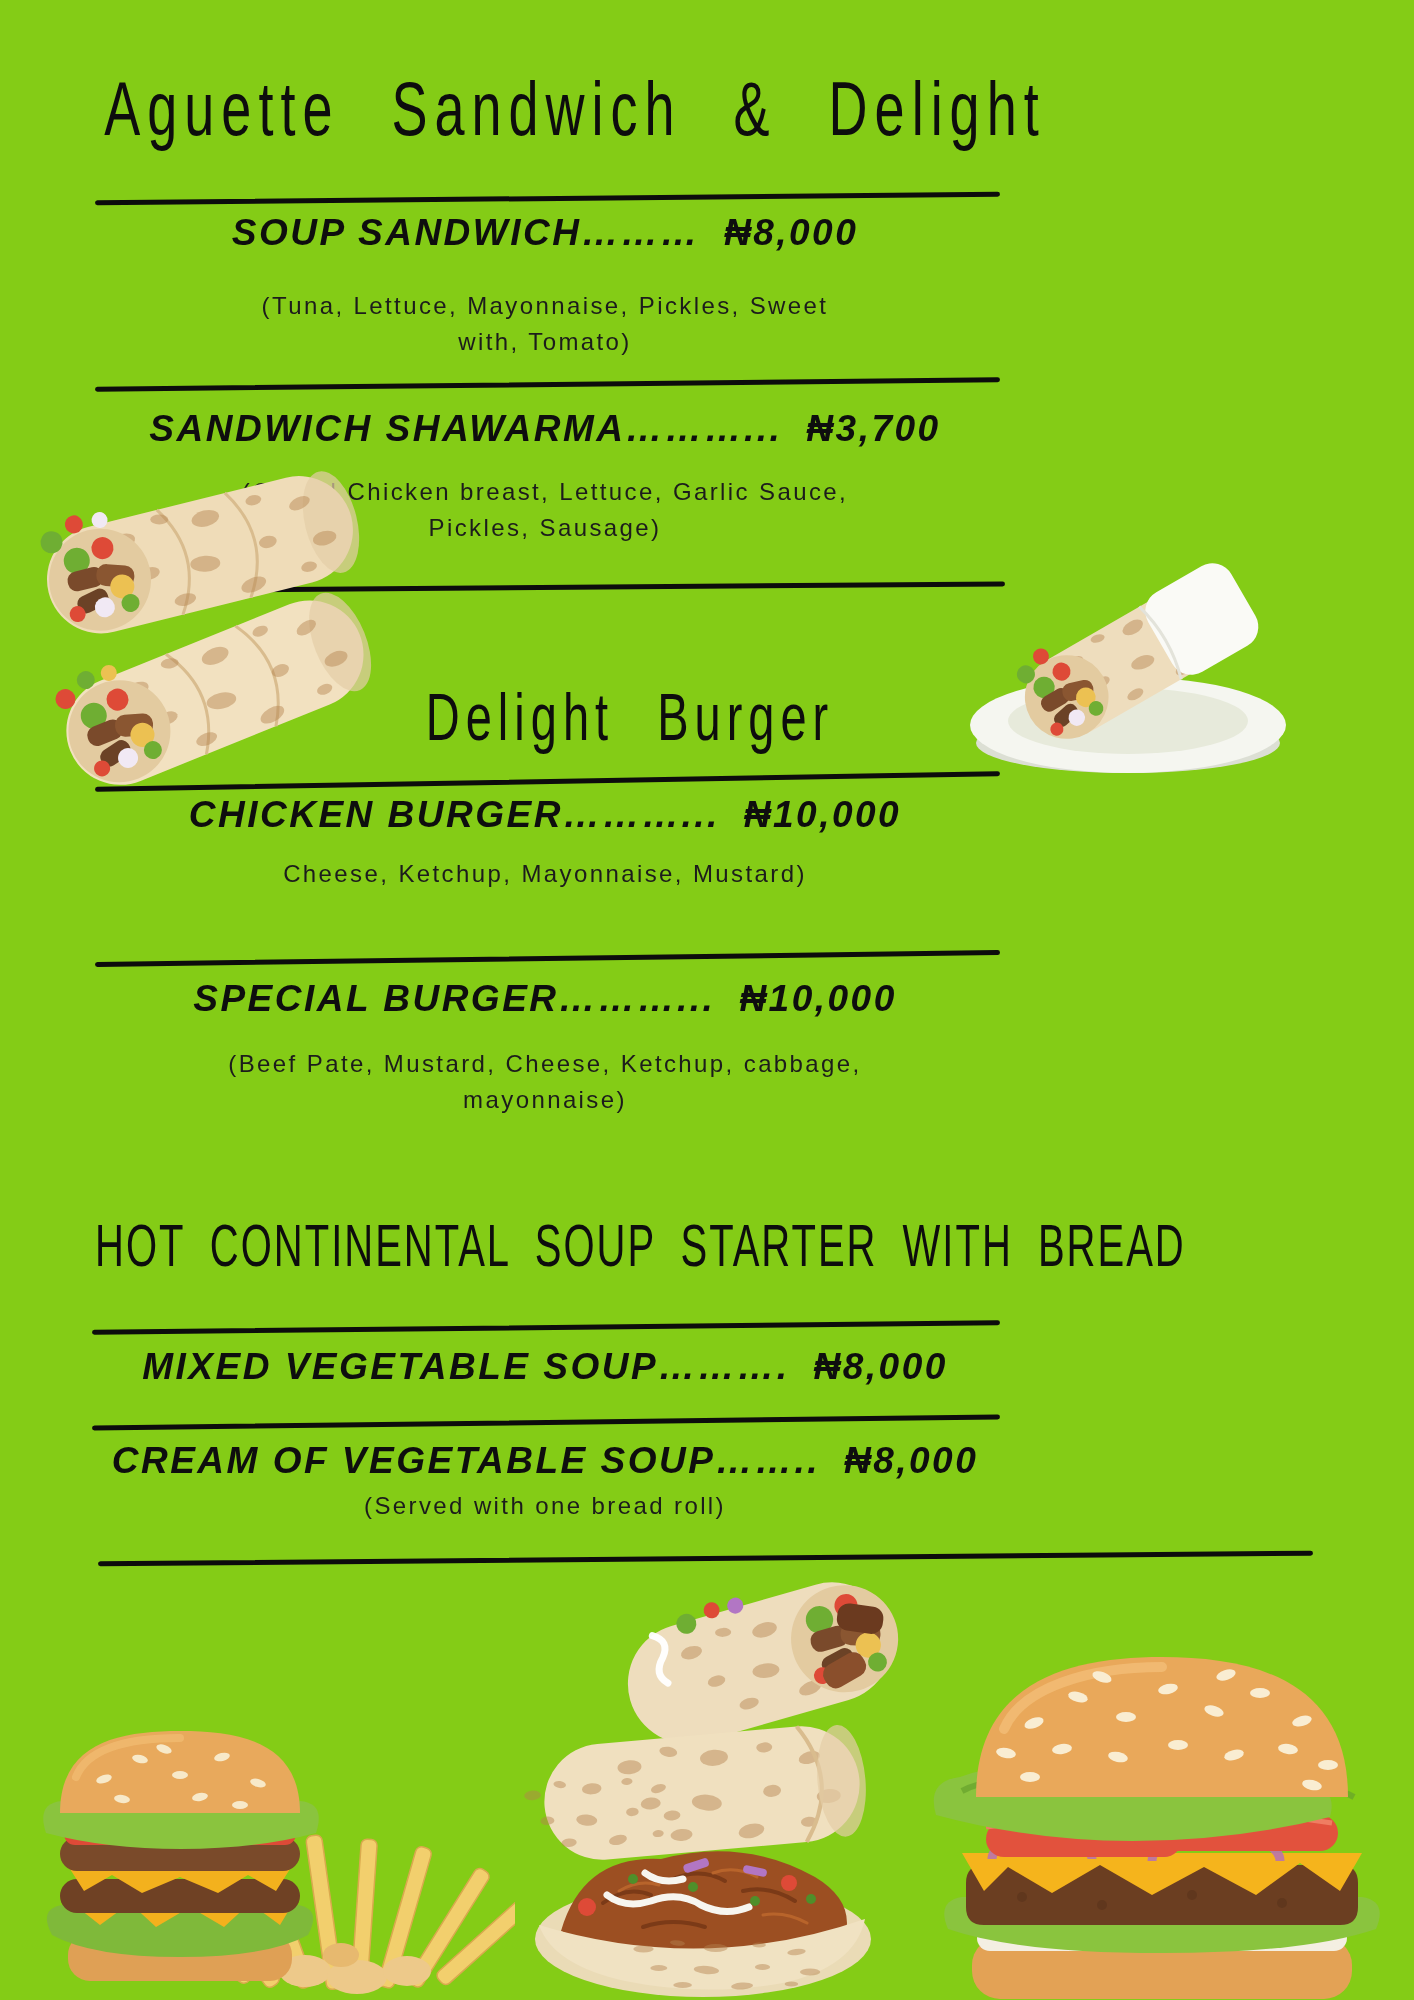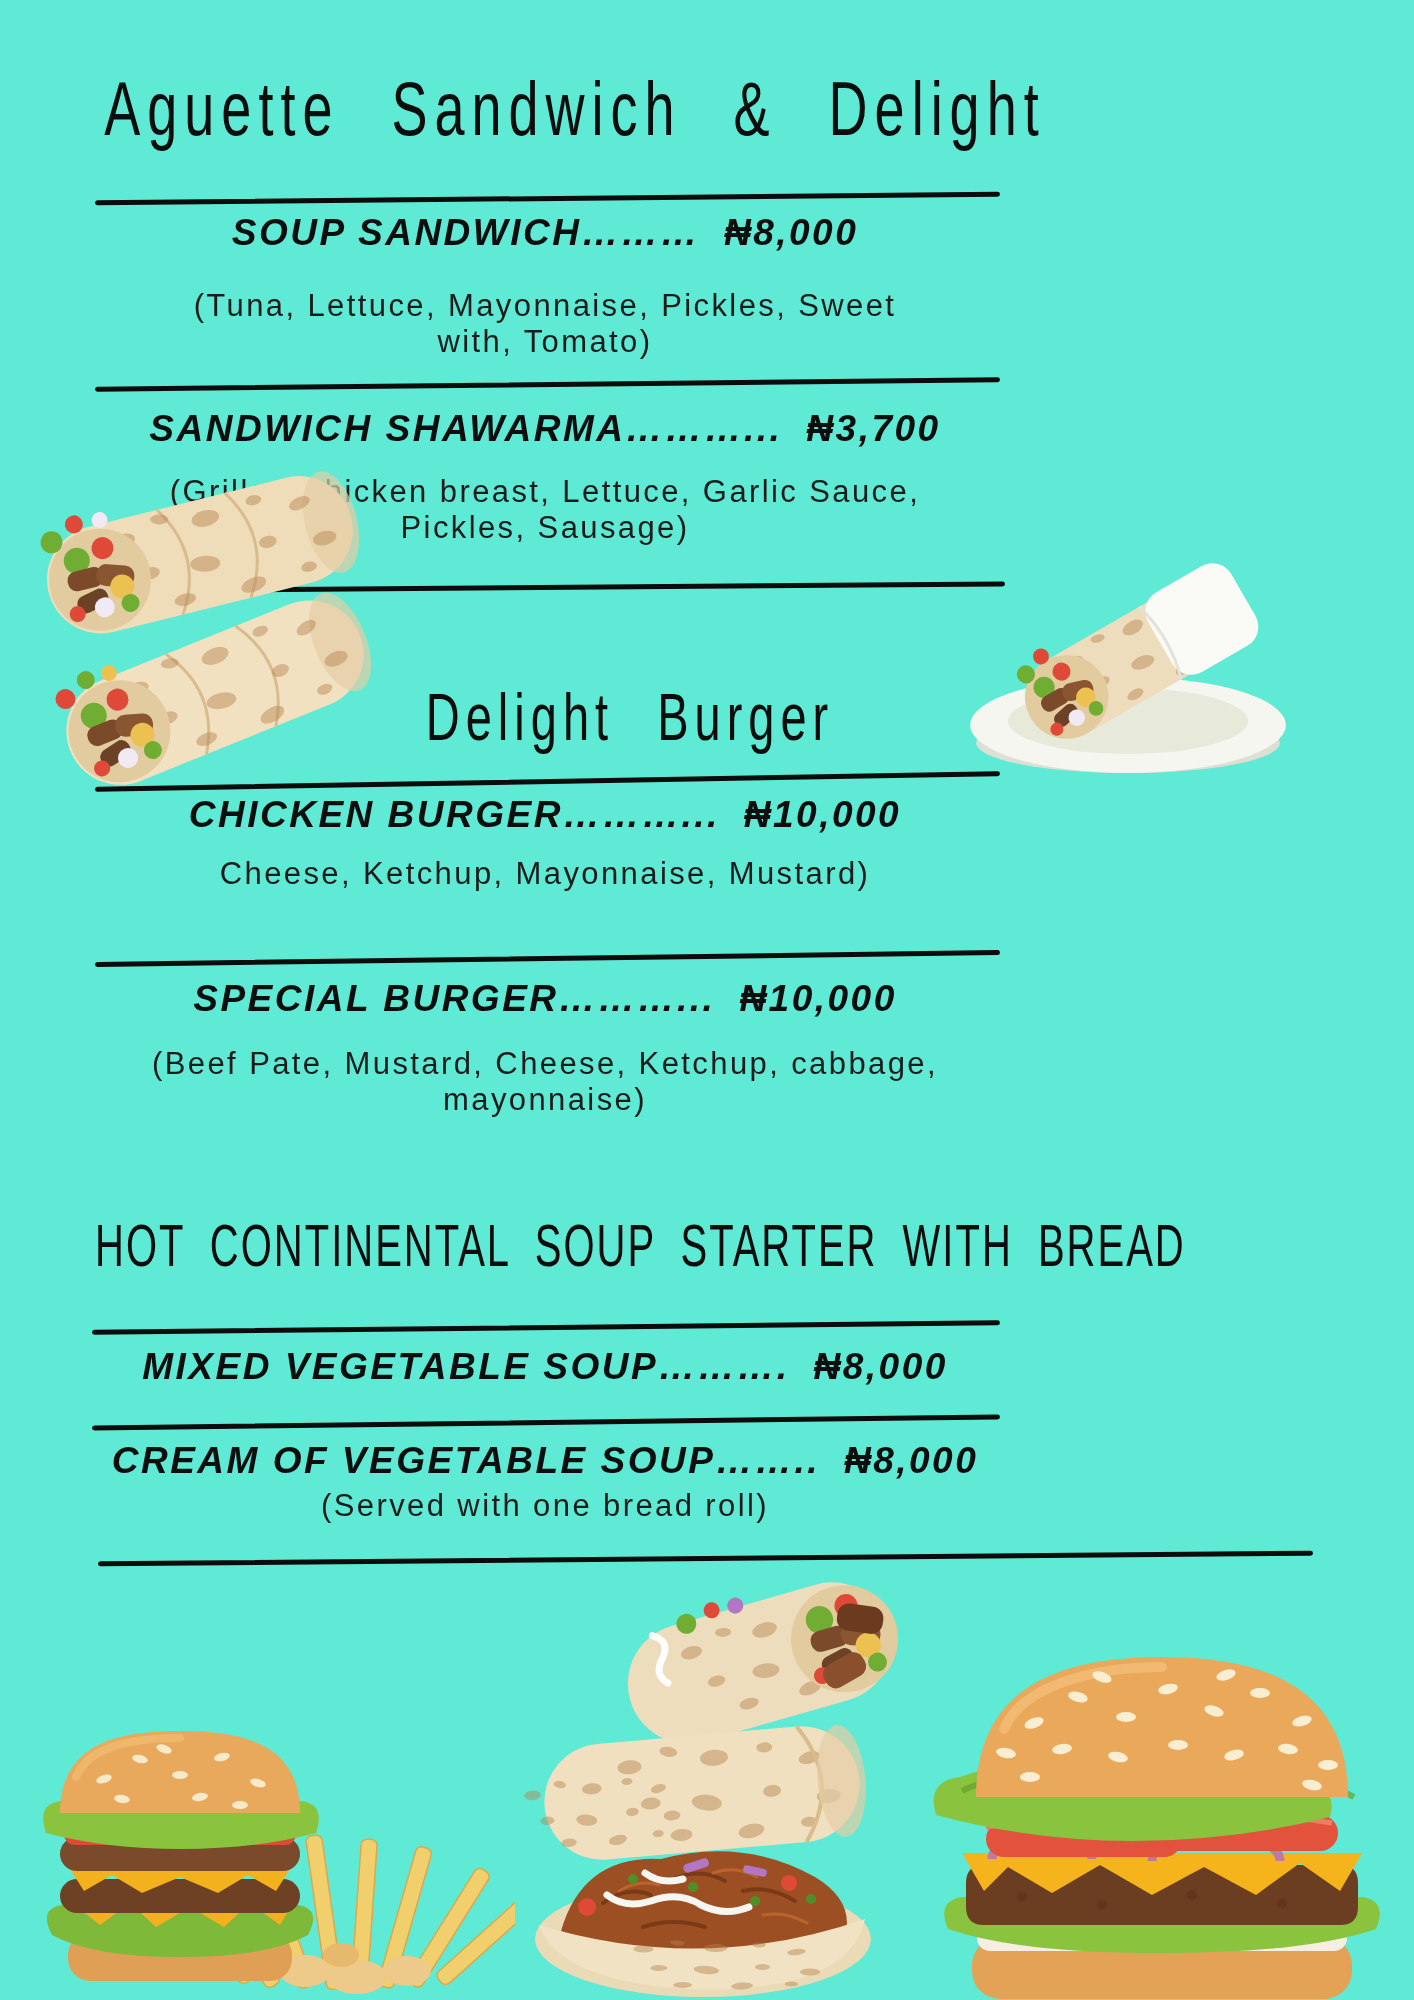--- a/index.html
+++ b/index.html
@@ -1,30 +1,30 @@
 <!DOCTYPE html>
 <html><head>
 <meta charset="utf-8">
 <style>
   html,body{margin:0;padding:0;background:#ffffff;}
-  .page{position:relative;width:1414px;height:2000px;background:#5eead4;overflow:hidden;
+  .page{position:relative;width:1414px;height:2000px;background:#84cc16;overflow:hidden;
         font-family:"Liberation Sans","DejaVu Sans",sans-serif;color:#111;}
   .abs{position:absolute;}
   
   .script-heading{font-family:"Liberation Sans","DejaVu Sans",sans-serif;font-weight:400;color:#0d0d0d;
         text-align:center;transform:scaleY(1.42);transform-origin:center top;white-space:nowrap;}
   .title{font-size:54px;letter-spacing:7px;word-spacing:30px;}
   .sub{font-size:47px;letter-spacing:6px;word-spacing:24px;}
   .caps{font-size:40px;letter-spacing:2px;word-spacing:12px;transform:scaleY(1.5);}
   
   .item-line{font-style:italic;font-weight:700;font-size:37px;letter-spacing:2.5px;
         color:#0e0e0e;text-align:center;white-space:nowrap;}
   .item-line .price{margin-left:24px;}
   
-  .desc{font-size:31px;letter-spacing:2.4px;color:#1c1c1c;text-align:center;line-height:36px;font-weight:400;}
+  .desc{font-size:24px;letter-spacing:2.4px;color:#1c1c1c;text-align:center;line-height:36px;font-weight:400;}
   
   .divider{position:absolute;height:5px;background:#0c0c0c;border-radius:3px;}
   svg{display:block;}
 </style>
 </head>
 <body>
 
 <div class="page">
 
   <div class="abs script-heading title" style="top:64px;left:95px;width:960px;">Aguette  Sandwich  &amp;  Delight</div>

